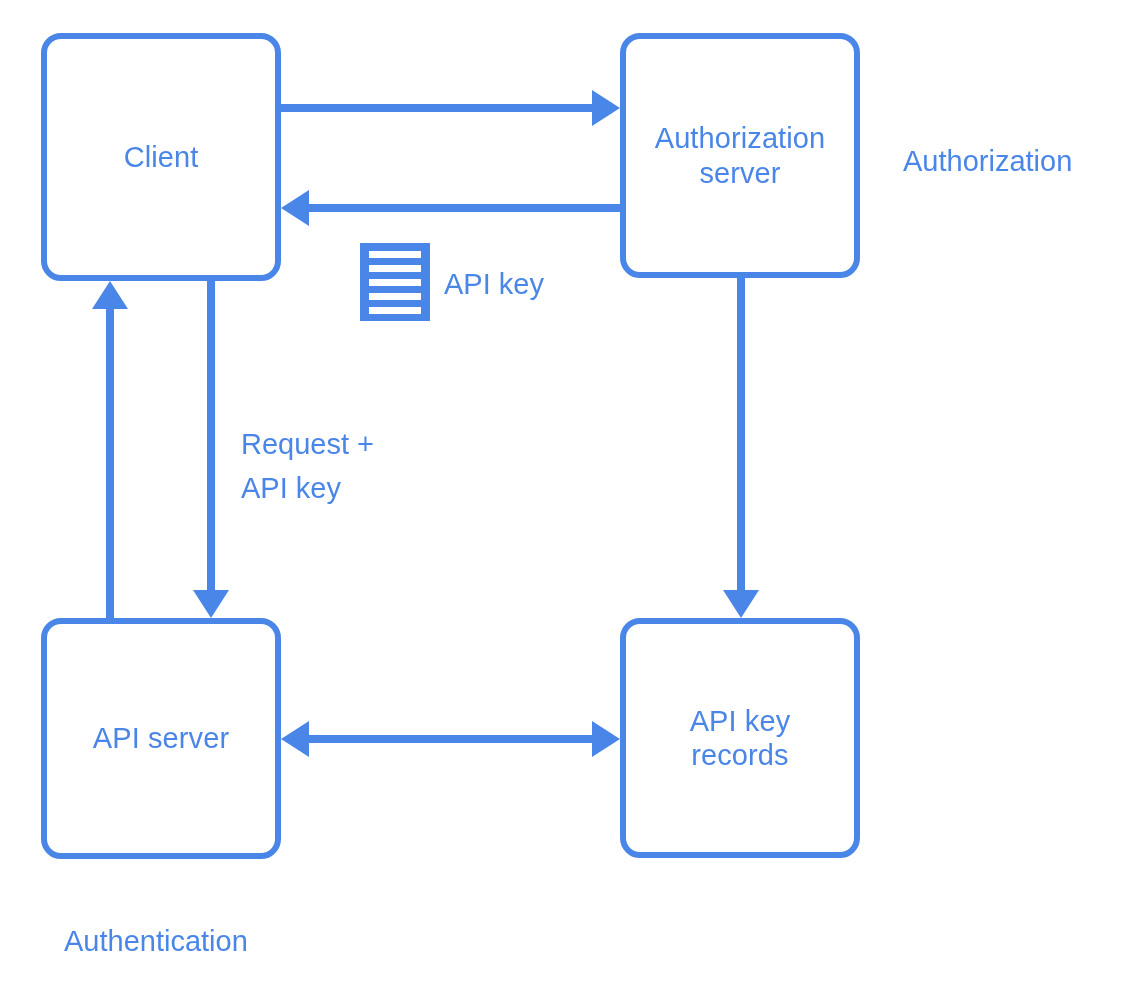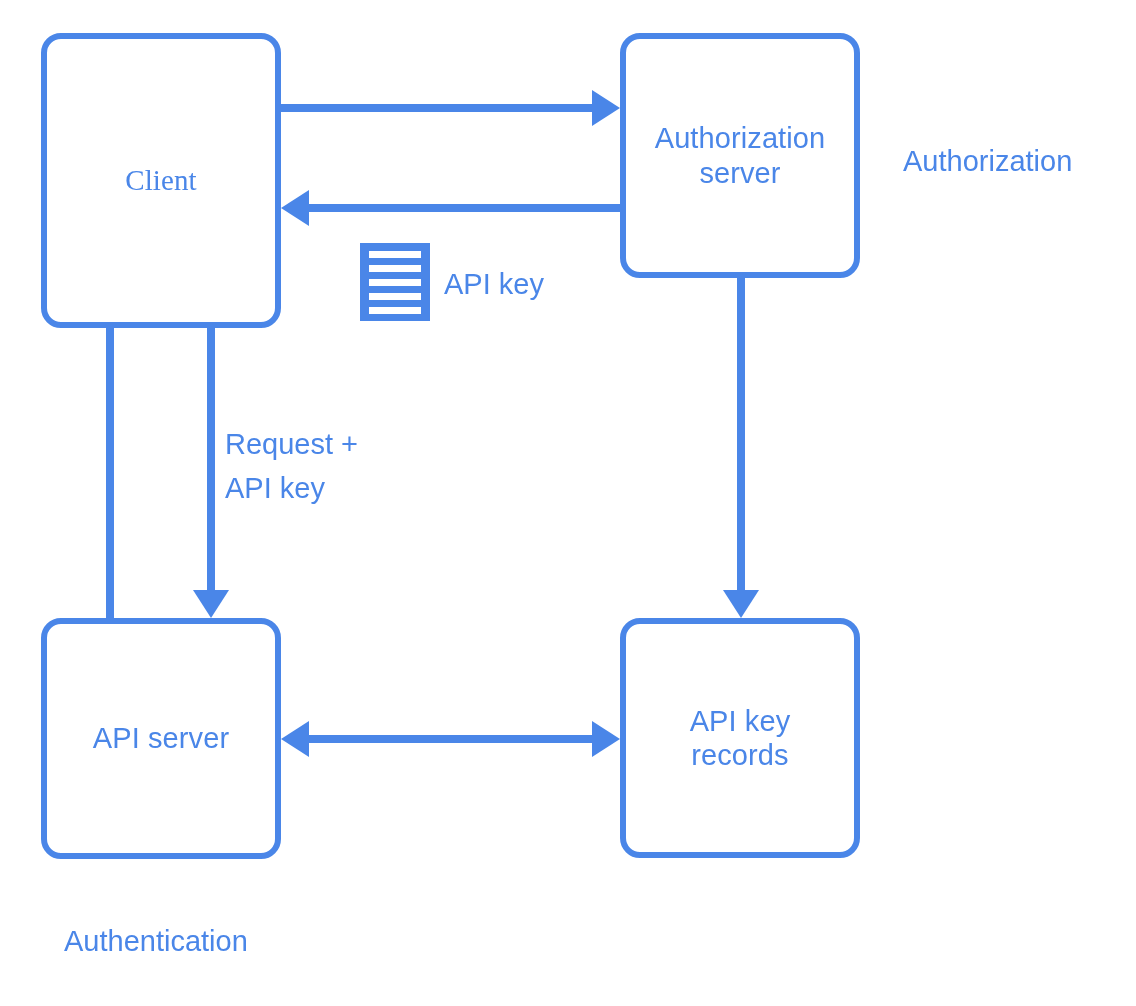--- a/index.html
+++ b/index.html
@@ -44,28 +44,28 @@
     letter-spacing: 0.1px;
     white-space: pre-line;
   }
   .free-label {
     position: absolute;
     color: #4a86e8;
     font-size: 29px;
     line-height: 1.5;
     white-space: pre-line;
   }
-  #box-client        { left: 41px;  top: 33px;  width: 240px; height: 295px; font-family: Liberation Serif, serif; }
+  #box-client        { left: 41px;  top: 33px;  width: 240px; height: 248px; }
   #box-auth-server   { left: 620px; top: 33px;  width: 240px; height: 245px; }
   #box-api-service   { left: 41px;  top: 618px; width: 240px; height: 241px; }
   #box-api-records   { left: 620px; top: 618px; width: 240px; height: 240px; }
 
   #label-authorization  { left: 903px; top: 140px; }
   #label-authentication { left: 64px;  top: 920px; }
-  #label-request-apikey { left: 225px; top: 423px; }
+  #label-request-apikey { left: 241px; top: 423px; }
   #label-apikey-text    { left: 444px; top: 263px; }
 
   #icon-api-key {
     position: absolute;
     left: 360px;
     top: 243px;
     width: 70px;
     height: 78px;
     background: #4a86e8;
     display: flex;

